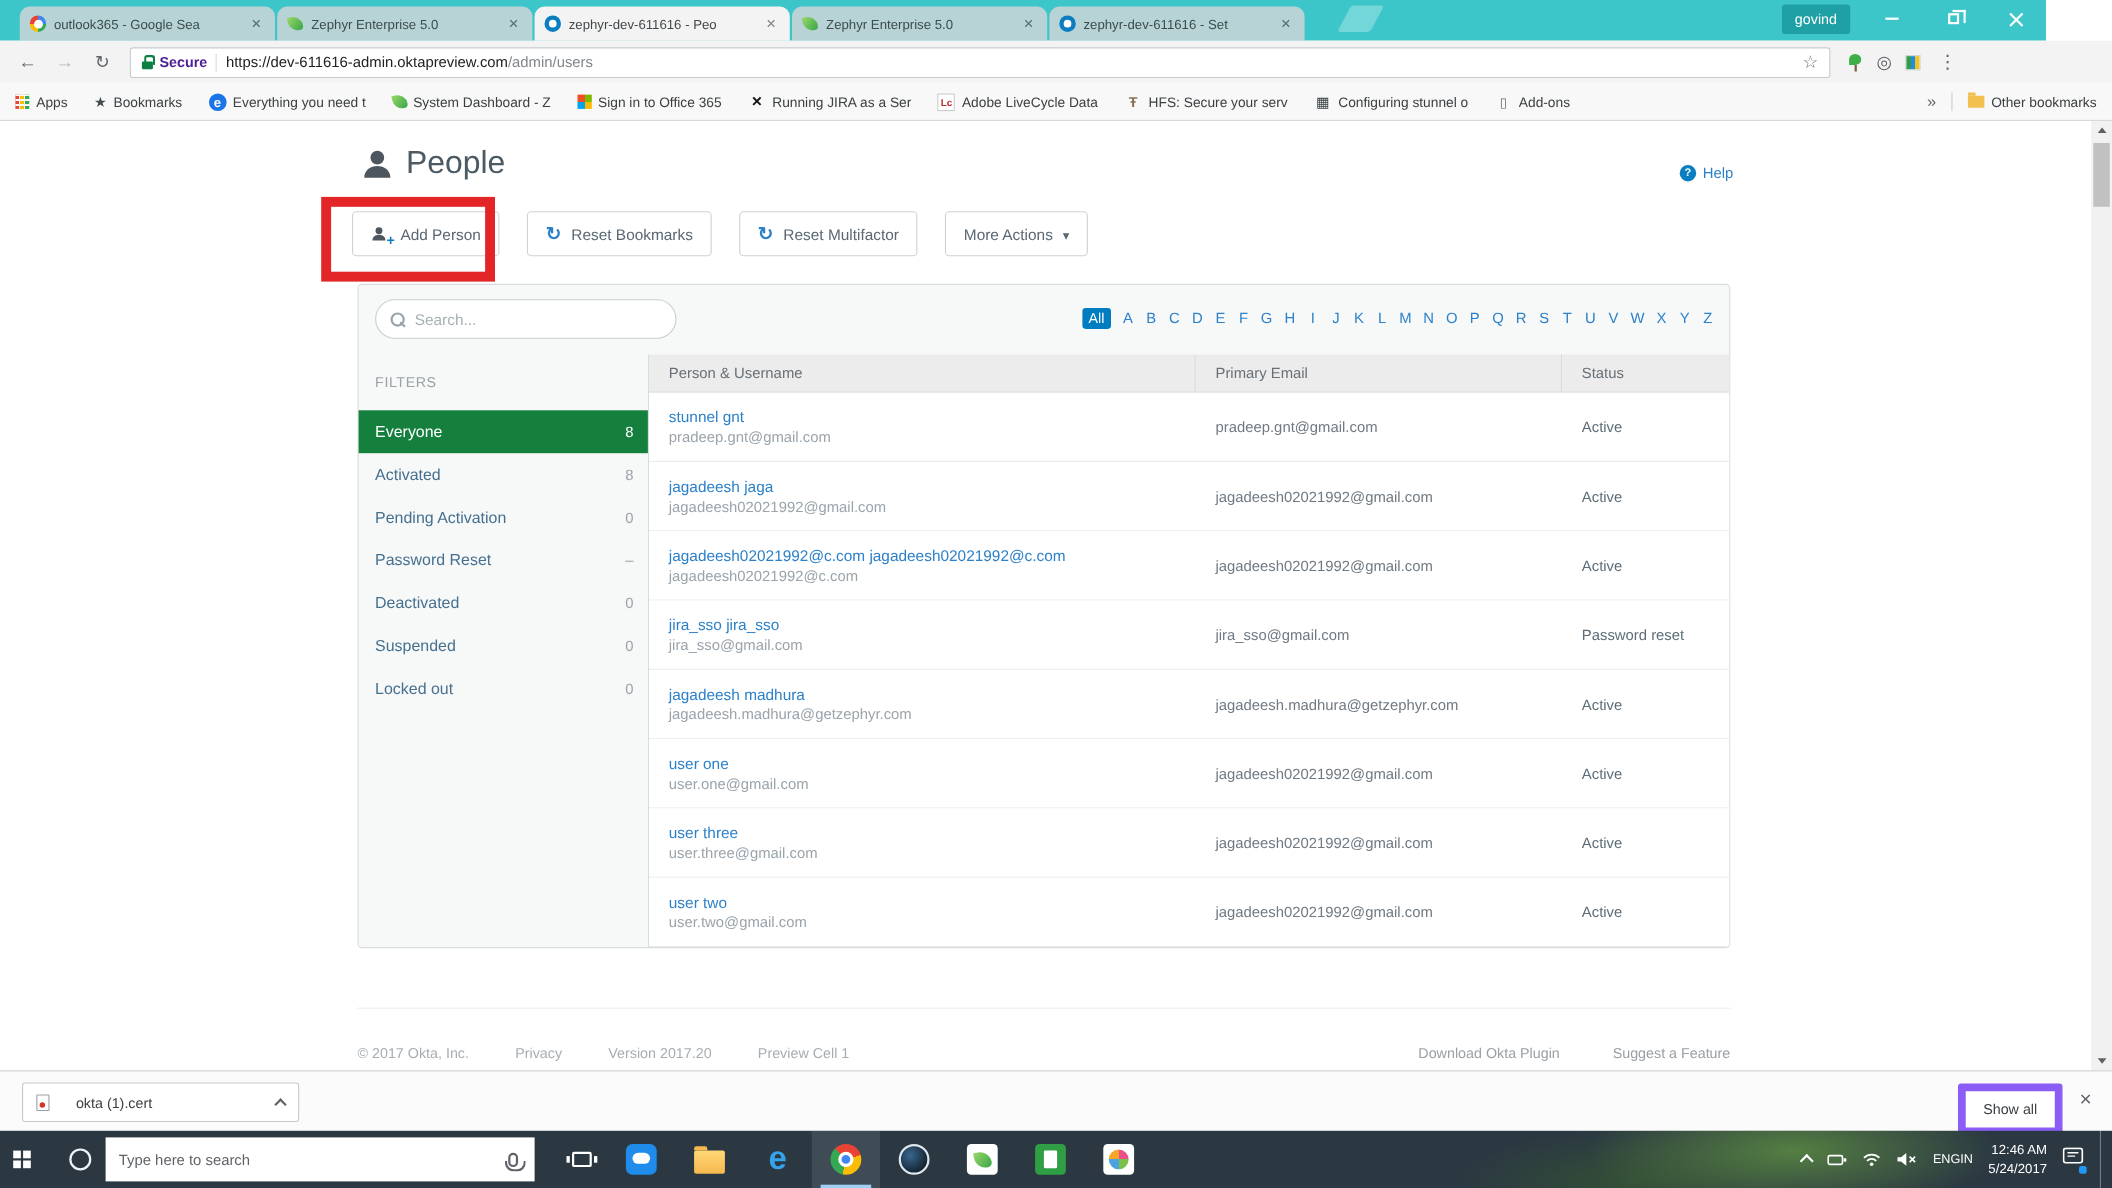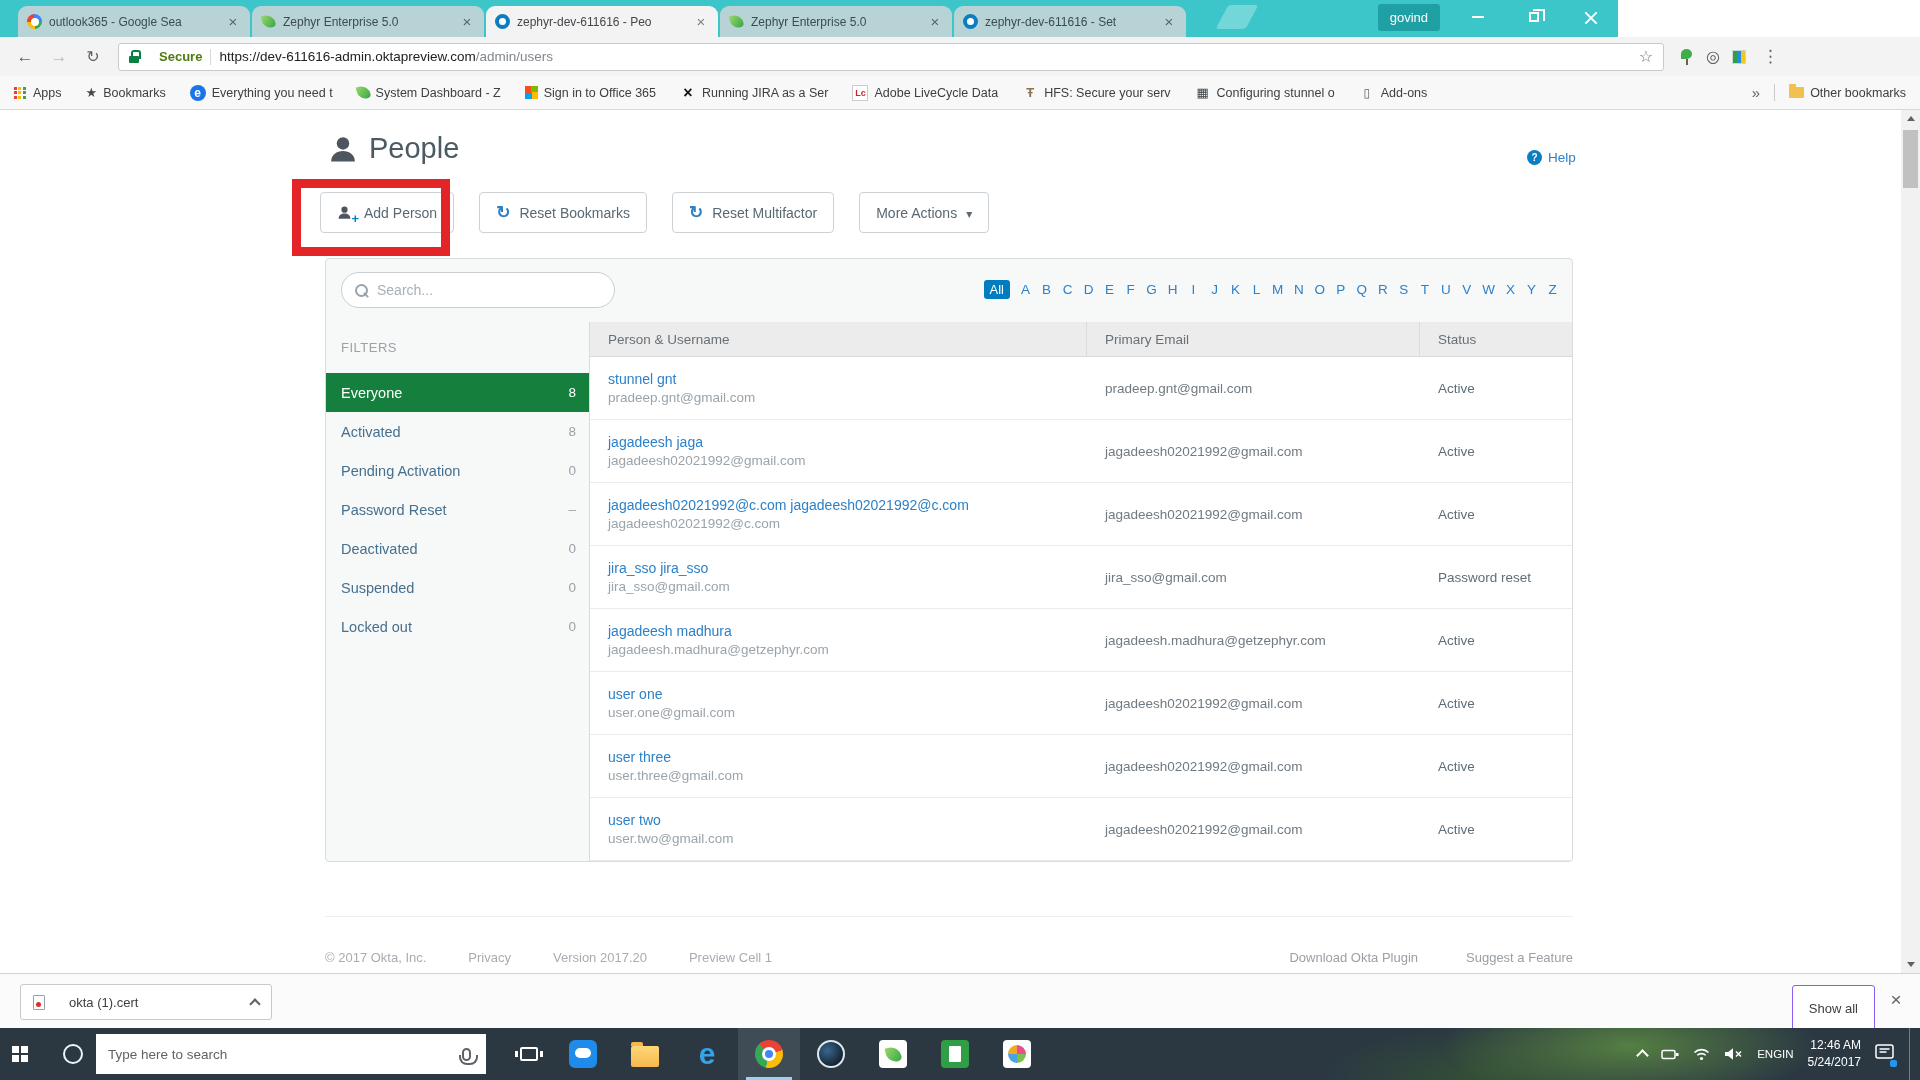--- a/index.html
+++ b/index.html
@@ -1,21 +1,21 @@
 <!DOCTYPE html>
 <html><head>
 <meta charset="utf-8">
 <style>
   *{box-sizing:border-box;margin:0;padding:0}
   html,body{background:#888}
   .screen{position:relative;width:1920px;height:1080px;overflow:hidden;background:#fff;
     font-family:"Liberation Sans",sans-serif;-webkit-font-smoothing:antialiased}
 
   
-  .titlebar{position:absolute;top:0;left:0;width:1618px;height:37px;background:#3dc6c9}
+  .titlebar{position:absolute;top:0;left:0;width:1860px;height:37px;background:#3dc6c9}
   .tabstrip{position:absolute;left:18px;bottom:0;display:flex;align-items:flex-end;gap:2px}
   .tab{width:232px;height:31px;background:#b7d3d5;border-radius:9px 9px 0 0;display:flex;align-items:center;
     padding:0 9px;gap:7px;font-size:12px;color:#3c4c4e;cursor:pointer;position:relative}
   .tab.active{background:#f3f3f3;color:#42474b;z-index:2}
   .tab-title{flex:1;white-space:nowrap;overflow:hidden}
   .tab-close{width:16px;height:16px;display:flex;align-items:center;justify-content:center;font-size:15px;color:#54666a}
   .tab-close::after{content:"×"}
   .tab.active .tab-close{color:#7a8084}
   .newtab{width:30px;height:24px;background:rgba(255,255,255,.28);transform:skewX(-28deg);
     margin:0 0 4px 12px;border-radius:3px}
@@ -39,21 +39,21 @@
 
   
   .toolbar{position:absolute;top:37px;left:0;width:1920px;height:39px;background:#f3f3f3;
     display:flex;align-items:center;padding:0 10px;gap:4px}
   .nav-ic{width:30px;height:30px;display:flex;align-items:center;justify-content:center;font-size:17px;color:#5f6368;cursor:pointer}
   .nav-back::after{content:"←"}
   .nav-fwd::after{content:"→";color:#b6babd}
   .nav-reload::after{content:"↻";font-size:16px}
   .omnibox{height:28px;width:1546px;margin-left:6px;background:#fff;border:1px solid #c8cbcd;border-radius:3px;
     display:flex;align-items:center;padding:0 10px;gap:8px;cursor:text}
-  .secure-chip{display:flex;align-items:center;gap:20px;color:#4d7c0f;font-size:13px;font-weight:700;cursor:pointer}
+  .secure-chip{display:flex;align-items:center;gap:6px;color:#4c1d95;font-size:13px;font-weight:700;cursor:pointer}
   .lock{width:10px;height:13px;position:relative}
   .lock::before{content:"";position:absolute;left:2px;top:0;width:6px;height:7px;border:2px solid #0b8043;
     border-bottom:none;border-radius:3px 3px 0 0}
   .lock::after{content:"";position:absolute;left:0;bottom:0;width:10px;height:7px;background:#0b8043;border-radius:1px}
   .omni-div{width:1px;height:16px;background:#d6d9db}
   .url{font-size:13.5px;color:#202124;white-space:nowrap}
   .url-path{color:#80868b}
   .omni-star{margin-left:auto;color:#6f7378;font-size:16px;cursor:pointer}
   .omni-star::after{content:"☆"}
   .ext-row{display:flex;align-items:center;gap:12px;margin-left:12px}
@@ -162,21 +162,21 @@
 
   
   .shelf{position:absolute;top:973px;left:0;width:1920px;height:55px;background:#fbfbfb;border-top:1px solid #d2d2d2}
   .dl-item{position:absolute;left:20px;top:10px;height:36px;width:252px;background:#fff;border:1px solid #c9c9c9;
     border-radius:3px;display:flex;align-items:center;gap:24px;padding:0 12px;cursor:pointer}
   .doc-ic{width:12px;height:15px;border:1px solid #9aa0a6;border-radius:1px;background:#fff;position:relative;flex:none}
   .doc-ic::after{content:"";position:absolute;left:2px;bottom:2px;width:5px;height:5px;background:#d93025;border-radius:50%}
   .dl-name{font-size:13px;color:#3c4043;flex:1}
   .chev-up{width:8px;height:8px;border-right:2px solid #5f6368;border-top:2px solid #5f6368;
     transform:rotate(-45deg);margin-top:4px;flex:none}
-  .show-all{position:absolute;right:45px;top:11px;height:47px;padding:0 16px;background:#fff;border:1px solid #8b5cf6;
+  .show-all{position:absolute;right:45px;top:11px;height:47px;padding:0 16px;background:#fff;border:7px solid #8b5cf6;
     border-radius:3px;display:flex;align-items:center;font-size:13px;color:#3c4043;cursor:pointer}
   .shelf-close{position:absolute;right:12px;top:14px;width:24px;height:24px;display:flex;align-items:center;
     justify-content:center;color:#5f6368;font-size:19px;cursor:pointer}
   .shelf-close::after{content:"×"}
 
   
   .taskbar{position:absolute;top:1028px;left:0;width:1920px;height:52px;
     background:radial-gradient(260px 80px at 1630px 18px,rgba(95,145,66,.8),rgba(95,145,66,0) 72%),
                radial-gradient(220px 70px at 1480px 48px,rgba(58,98,44,.55),rgba(58,98,44,0) 70%),
                #2b3842}

